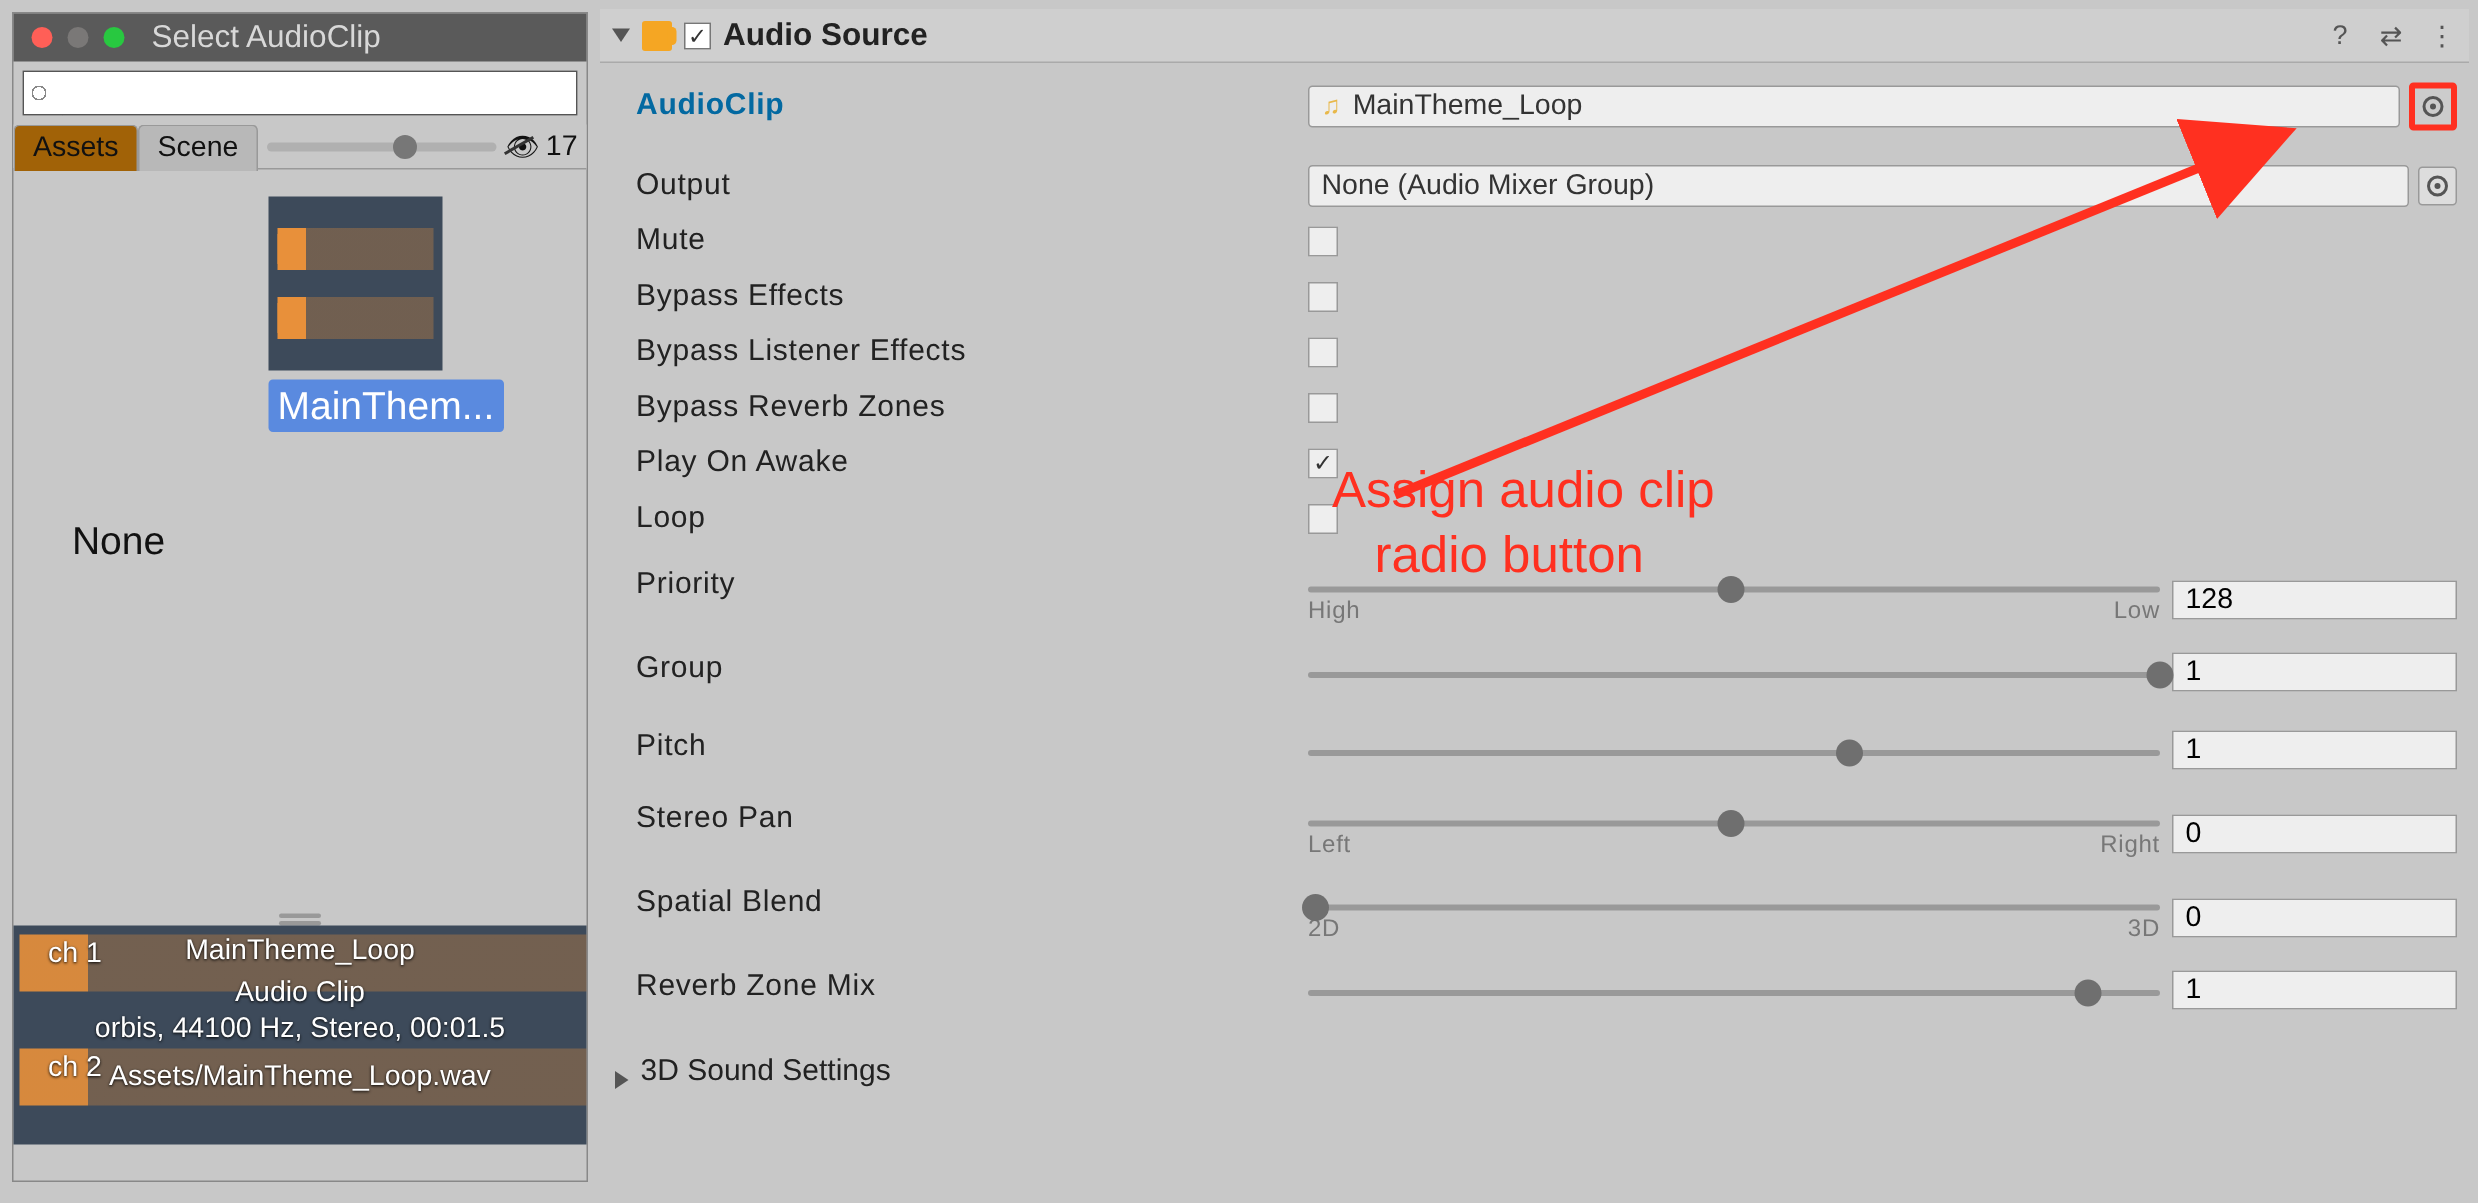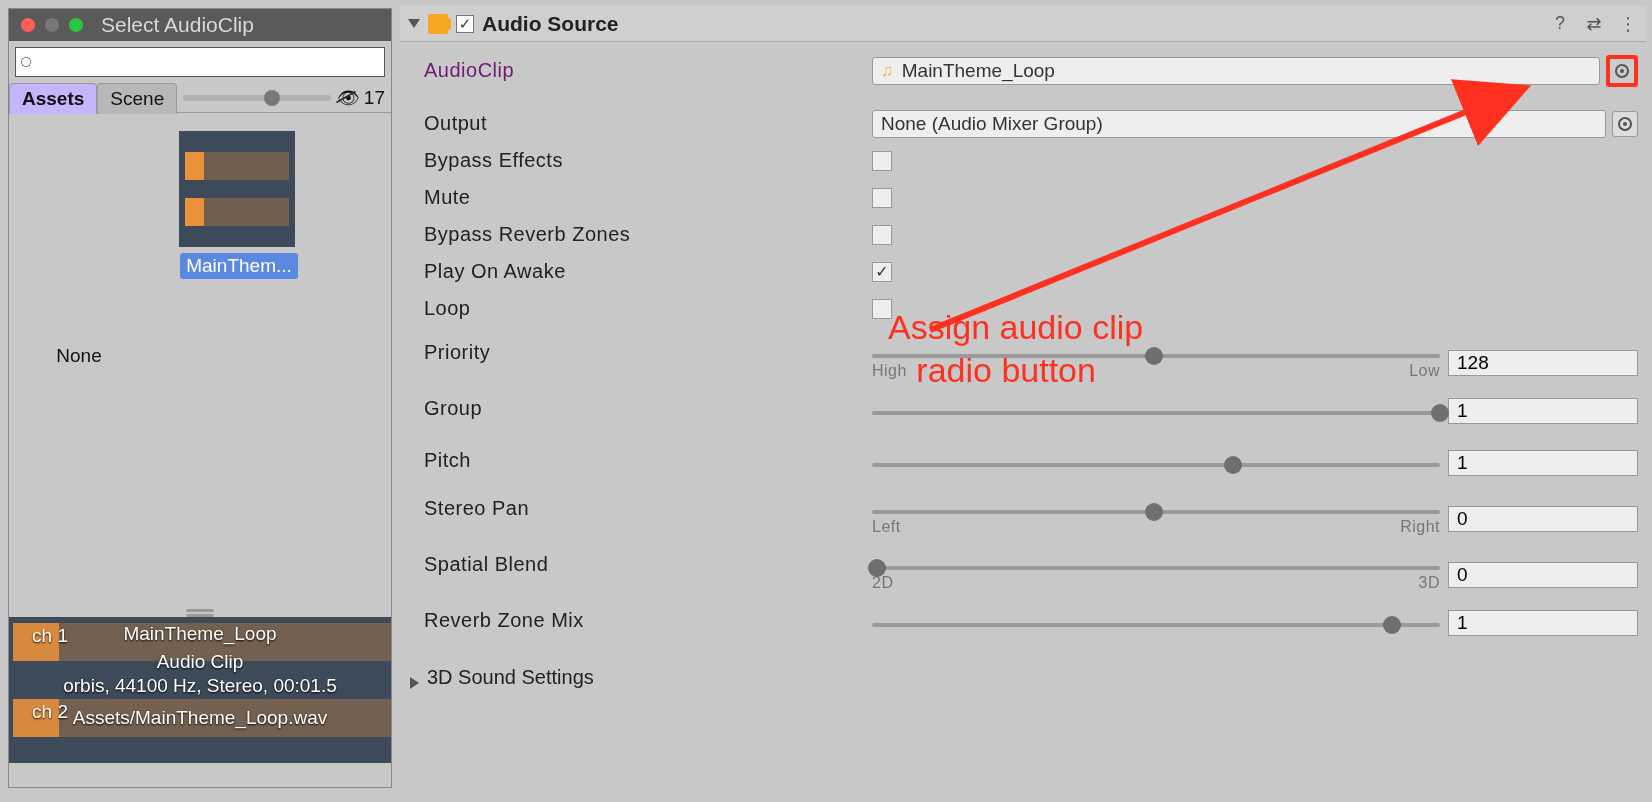--- a/index.html
+++ b/index.html
@@ -24,30 +24,30 @@
     width: 100%; height: 30px; background: #fff; border: 1px solid #555;
     font-size: 18px; padding: 0 6px 0 22px; color: #111;
     background-image: radial-gradient(circle at 10px 14px, transparent 4px, #888 4px, #888 5px, transparent 5px);
     position: relative;
   }
   .search-wrap { position: relative; }
   .mag { position: absolute; left: 12px; top: 14px; font-size: 14px; color: #888; pointer-events:none;}
   
   .tabs-row { display: flex; align-items: center; height: 30px; background:#c8c8c8; border-bottom:1px solid #999; padding-right:6px;}
   .tab { padding: 4px 12px; font-size: 19px; color: #111; border:1px solid #999; border-bottom:none; background:#c8c8c8; border-radius:4px 4px 0 0; margin-top:2px;}
-  .tab.active { background: #c4b5fd; font-weight: bold; }
+  .tab.active { background: #a16207; }
   .tab.inactive { background:#b8b8b8; }
   .zoom-slider { flex:1; margin: 0 6px; height:6px; background:#b0b0b0; border-radius:3px; position:relative;}
   .zoom-thumb { position:absolute; left:55%; top:-5px; width:16px; height:16px; background:#777; border-radius:50%;}
   .eye-count { display:flex; align-items:center; gap:4px; font-size:19px; color:#111;}
   .eye-icon { font-size:18px; position:relative;}
   .eye-icon::after { content:""; position:absolute; left:-2px; top:9px; width:22px; height:2px; background:#333; transform:rotate(-30deg);}
   
   .assets-area { height: 490px; padding: 18px 10px; display:flex; gap: 40px; align-items:flex-start;}
-  .asset-item { width: 120px; text-align:center; font-size:19px; color:#111;}
+  .asset-item { width: 120px; text-align:center; font-size:26px; color:#111;}
   .asset-none .thumb { width:116px; height:116px; }
   .asset-none .lbl { margin-top: 98px; }
   .asset-sel .thumb { width:116px; height:116px; background:#3d4a5a; display:flex; flex-direction:column; justify-content:space-around; padding:12px 6px;}
   .wave { height:28px; background: linear-gradient(90deg,#e8903a 0%, #e8903a 18%, rgba(232,144,58,.3) 18%, rgba(232,144,58,.3) 100%); position:relative;}
   .wave::before { content:""; position:absolute; left:0; top:4px; width:18px; height:20px; background:#e8903a;}
   .asset-sel .lbl { margin-top:6px; background:#5a8adf; color:#fff; padding:2px 6px; border-radius:3px; display:inline-block;}
   
   .drag-handle { height:14px; display:flex; justify-content:center; align-items:center;}
   .drag-handle span { width:28px; height:3px; background:#999; border-radius:2px; box-shadow: 0 5px 0 #999;}
   
@@ -63,21 +63,21 @@
   .foldout { width:0; height:0; border-left:6px solid transparent; border-right:6px solid transparent; border-top:9px solid #555; cursor:pointer;}
   .comp-icon { width:20px; height:20px; background:#f5a623; border-radius:2px; position:relative;}
   .comp-icon::after{content:""; position:absolute; right:-3px; top:4px; width:6px; height:12px; background:#f5a623; border-radius:0 3px 3px 0;}
   .chk { width:18px; height:18px; background:#fff; border:1px solid #777; display:flex; align-items:center; justify-content:center; font-size:15px; color:#333;}
   .comp-title { font-weight:600; font-size:21px; color:#222;}
   .hdr-right { margin-left:auto; display:flex; gap:14px; align-items:center; color:#555;}
   .hdr-icon { width:20px; height:20px; display:flex; align-items:center; justify-content:center; font-size:18px; cursor:pointer;}
   
   .prop-row { display:flex; align-items:center; height:37px; padding-left:24px;}
   .prop-label { width: 448px; font-size:20px; color:#222; letter-spacing:.5px;}
-  .prop-label.link { color:#701a75; }
+  .prop-label.link { color:#0369a1;font-weight:bold; }
   .prop-field { flex:1; display:flex; align-items:center; gap:6px; padding-right:8px;}
   
   .obj-field { flex:1; height:28px; background:#eee; border:1px solid #999; border-radius:3px; display:flex; align-items:center; padding:0 8px; gap:8px; font-size:19px; color:#333;}
   .music-note { color:#e8b84a; font-size:17px;}
   .picker { width:26px; height:26px; border:1px solid #999; border-radius:3px; display:flex; align-items:center; justify-content:center; background:#ddd; cursor:pointer;}
   .picker.highlighted { border:4px solid #ff3020; width:32px; height:32px; background:#ccc;}
   .target-icon { width:14px; height:14px; border:2px solid #555; border-radius:50%; position:relative;}
   .target-icon::after { content:""; position:absolute; left:3px; top:3px; width:4px; height:4px; background:#555; border-radius:50%;}
   
   .checkbox { width:20px; height:20px; background:#eee; border:1px solid #999; display:flex; align-items:center; justify-content:center; font-size:16px; color:#333;}
@@ -192,27 +192,33 @@
       <div class="obj-field">
         <span>None (Audio Mixer Group)</span>
       </div>
       <div class="picker">
           <div class="target-icon"></div>
         </div>
     </div>
   </div>
 
   <div class="prop-row">
+    <div class="prop-label">Mute</div>
+    <div class="prop-field">
+        <div class="checkbox"></div>
+      </div>
+  </div>
+  <div class="prop-row">
     <div class="prop-label">Bypass Effects</div>
     <div class="prop-field">
         <div class="checkbox"></div>
       </div>
   </div>
   <div class="prop-row">
-    <div class="prop-label">Mute</div>
+    <div class="prop-label">Bypass Listener Effects</div>
     <div class="prop-field">
         <div class="checkbox"></div>
       </div>
   </div>
   <div class="prop-row">
     <div class="prop-label">Bypass Reverb Zones</div>
     <div class="prop-field">
         <div class="checkbox"></div>
       </div>
   </div>

